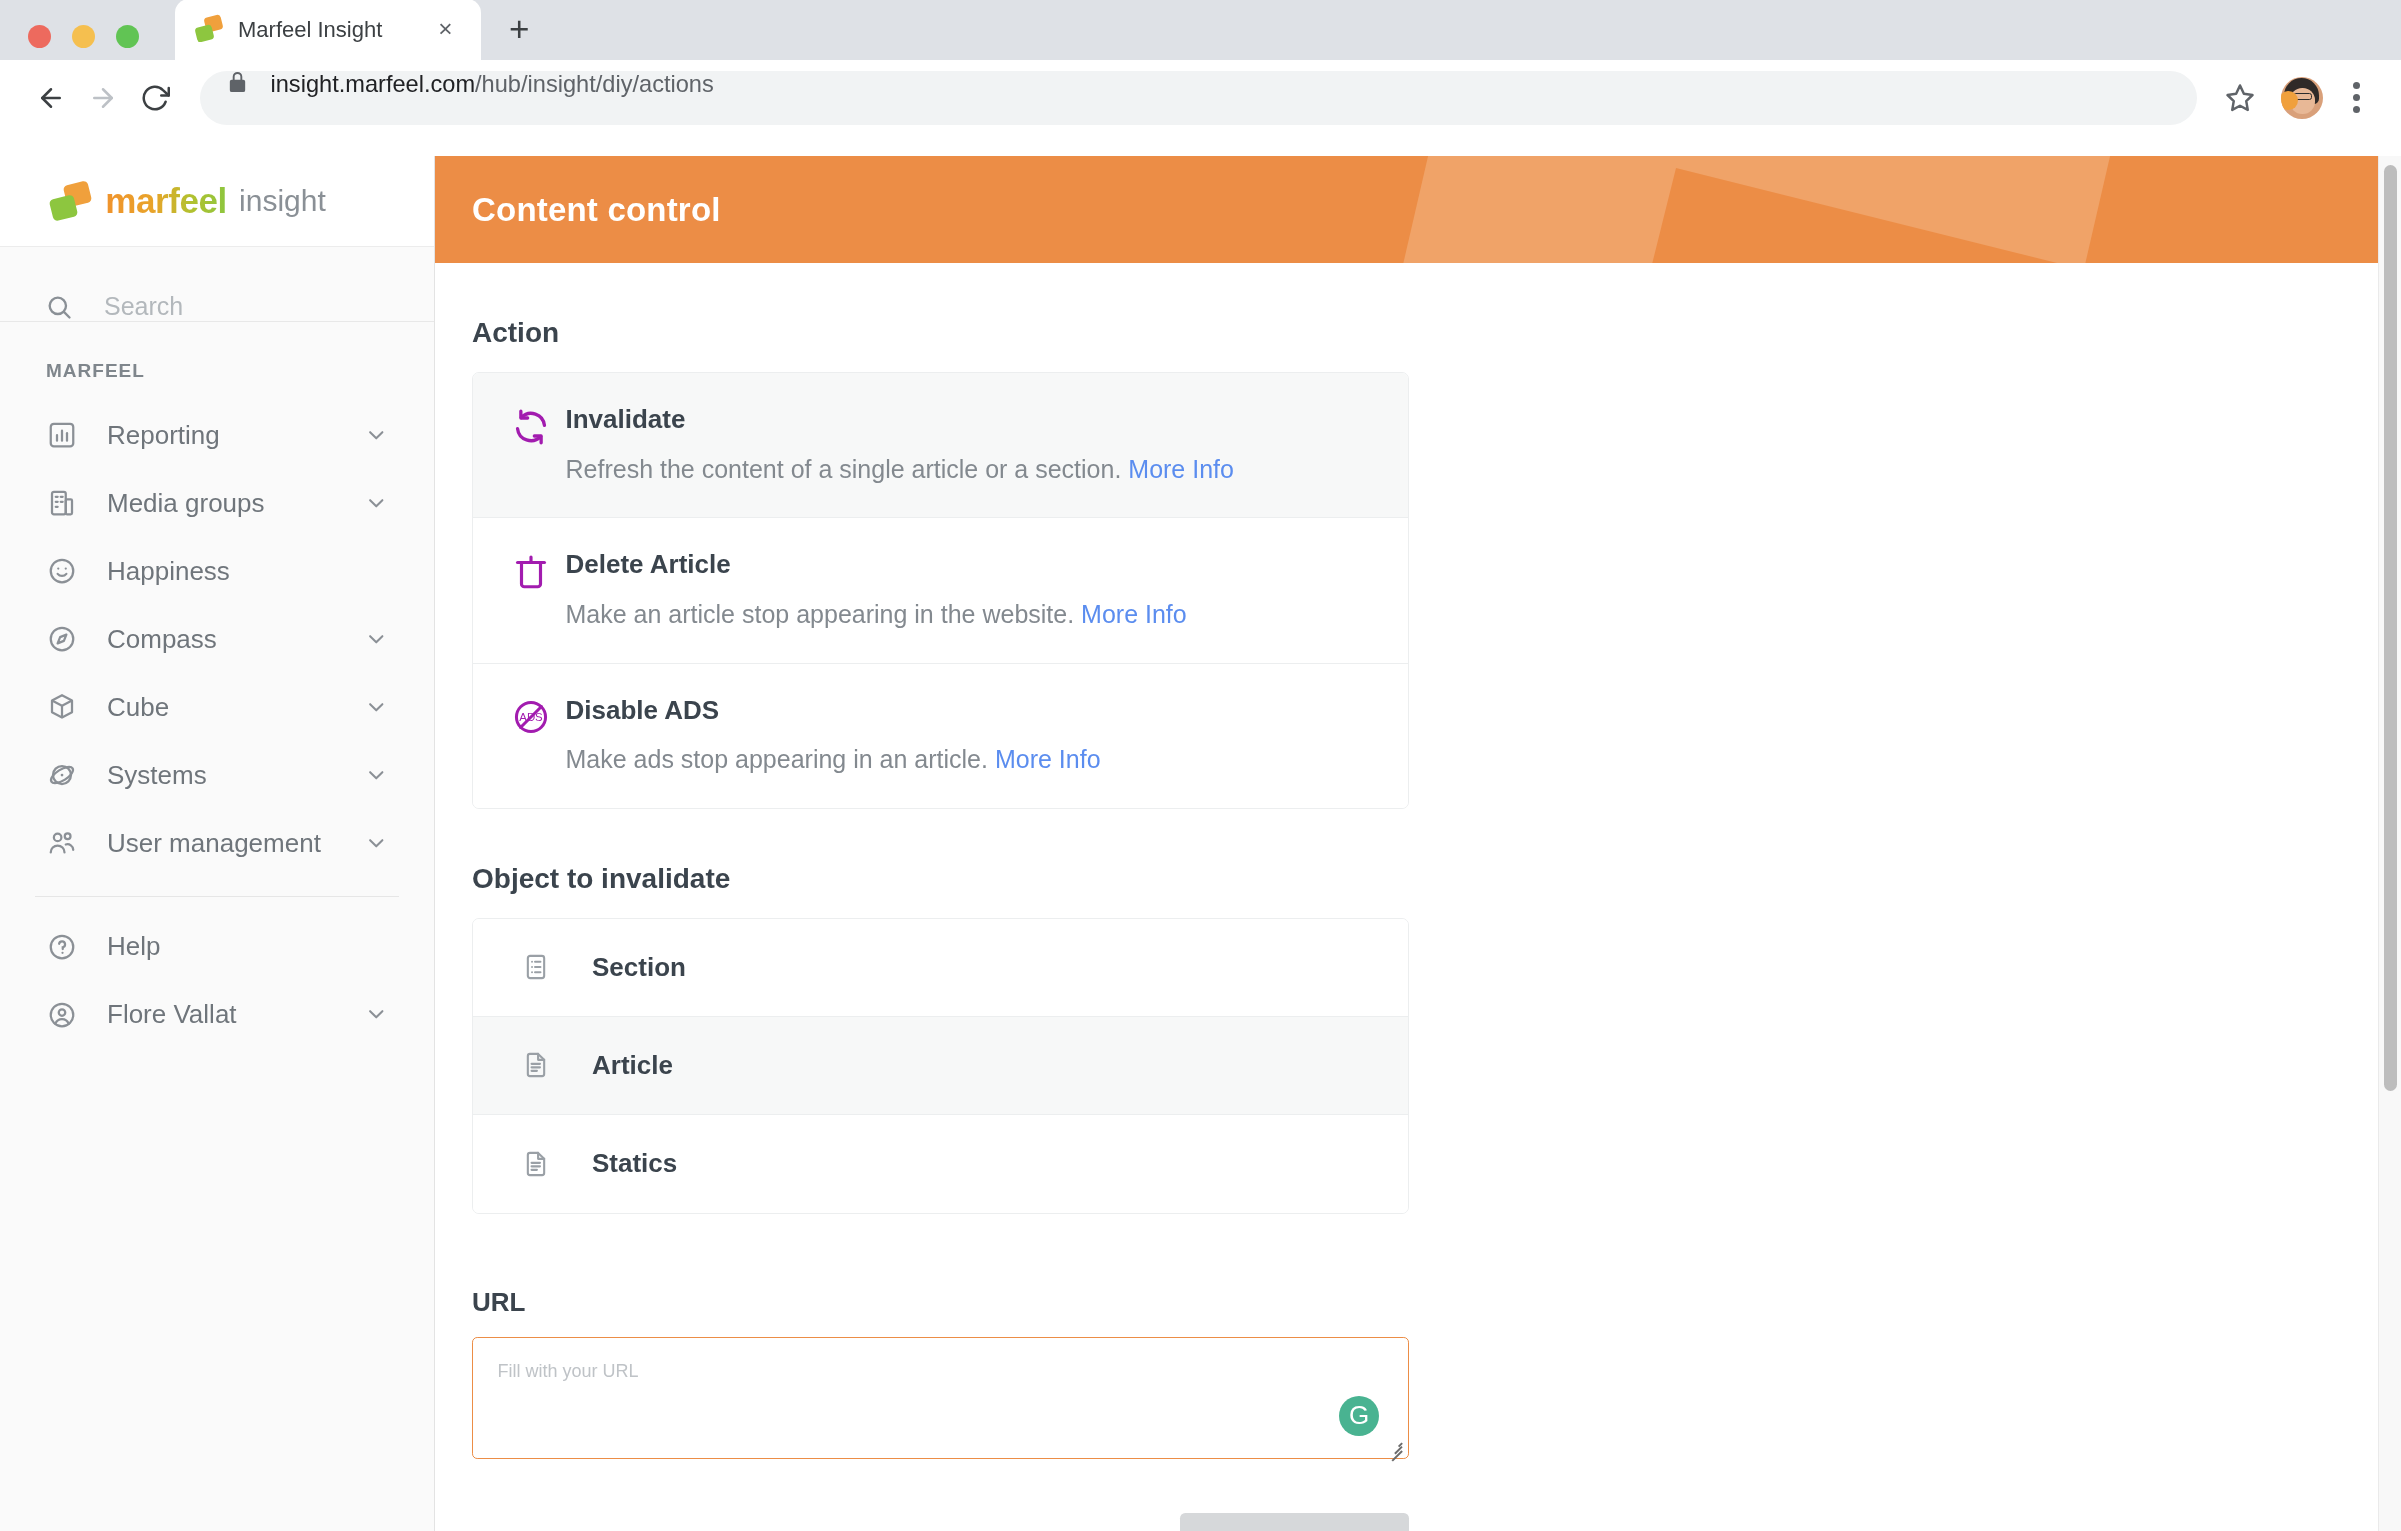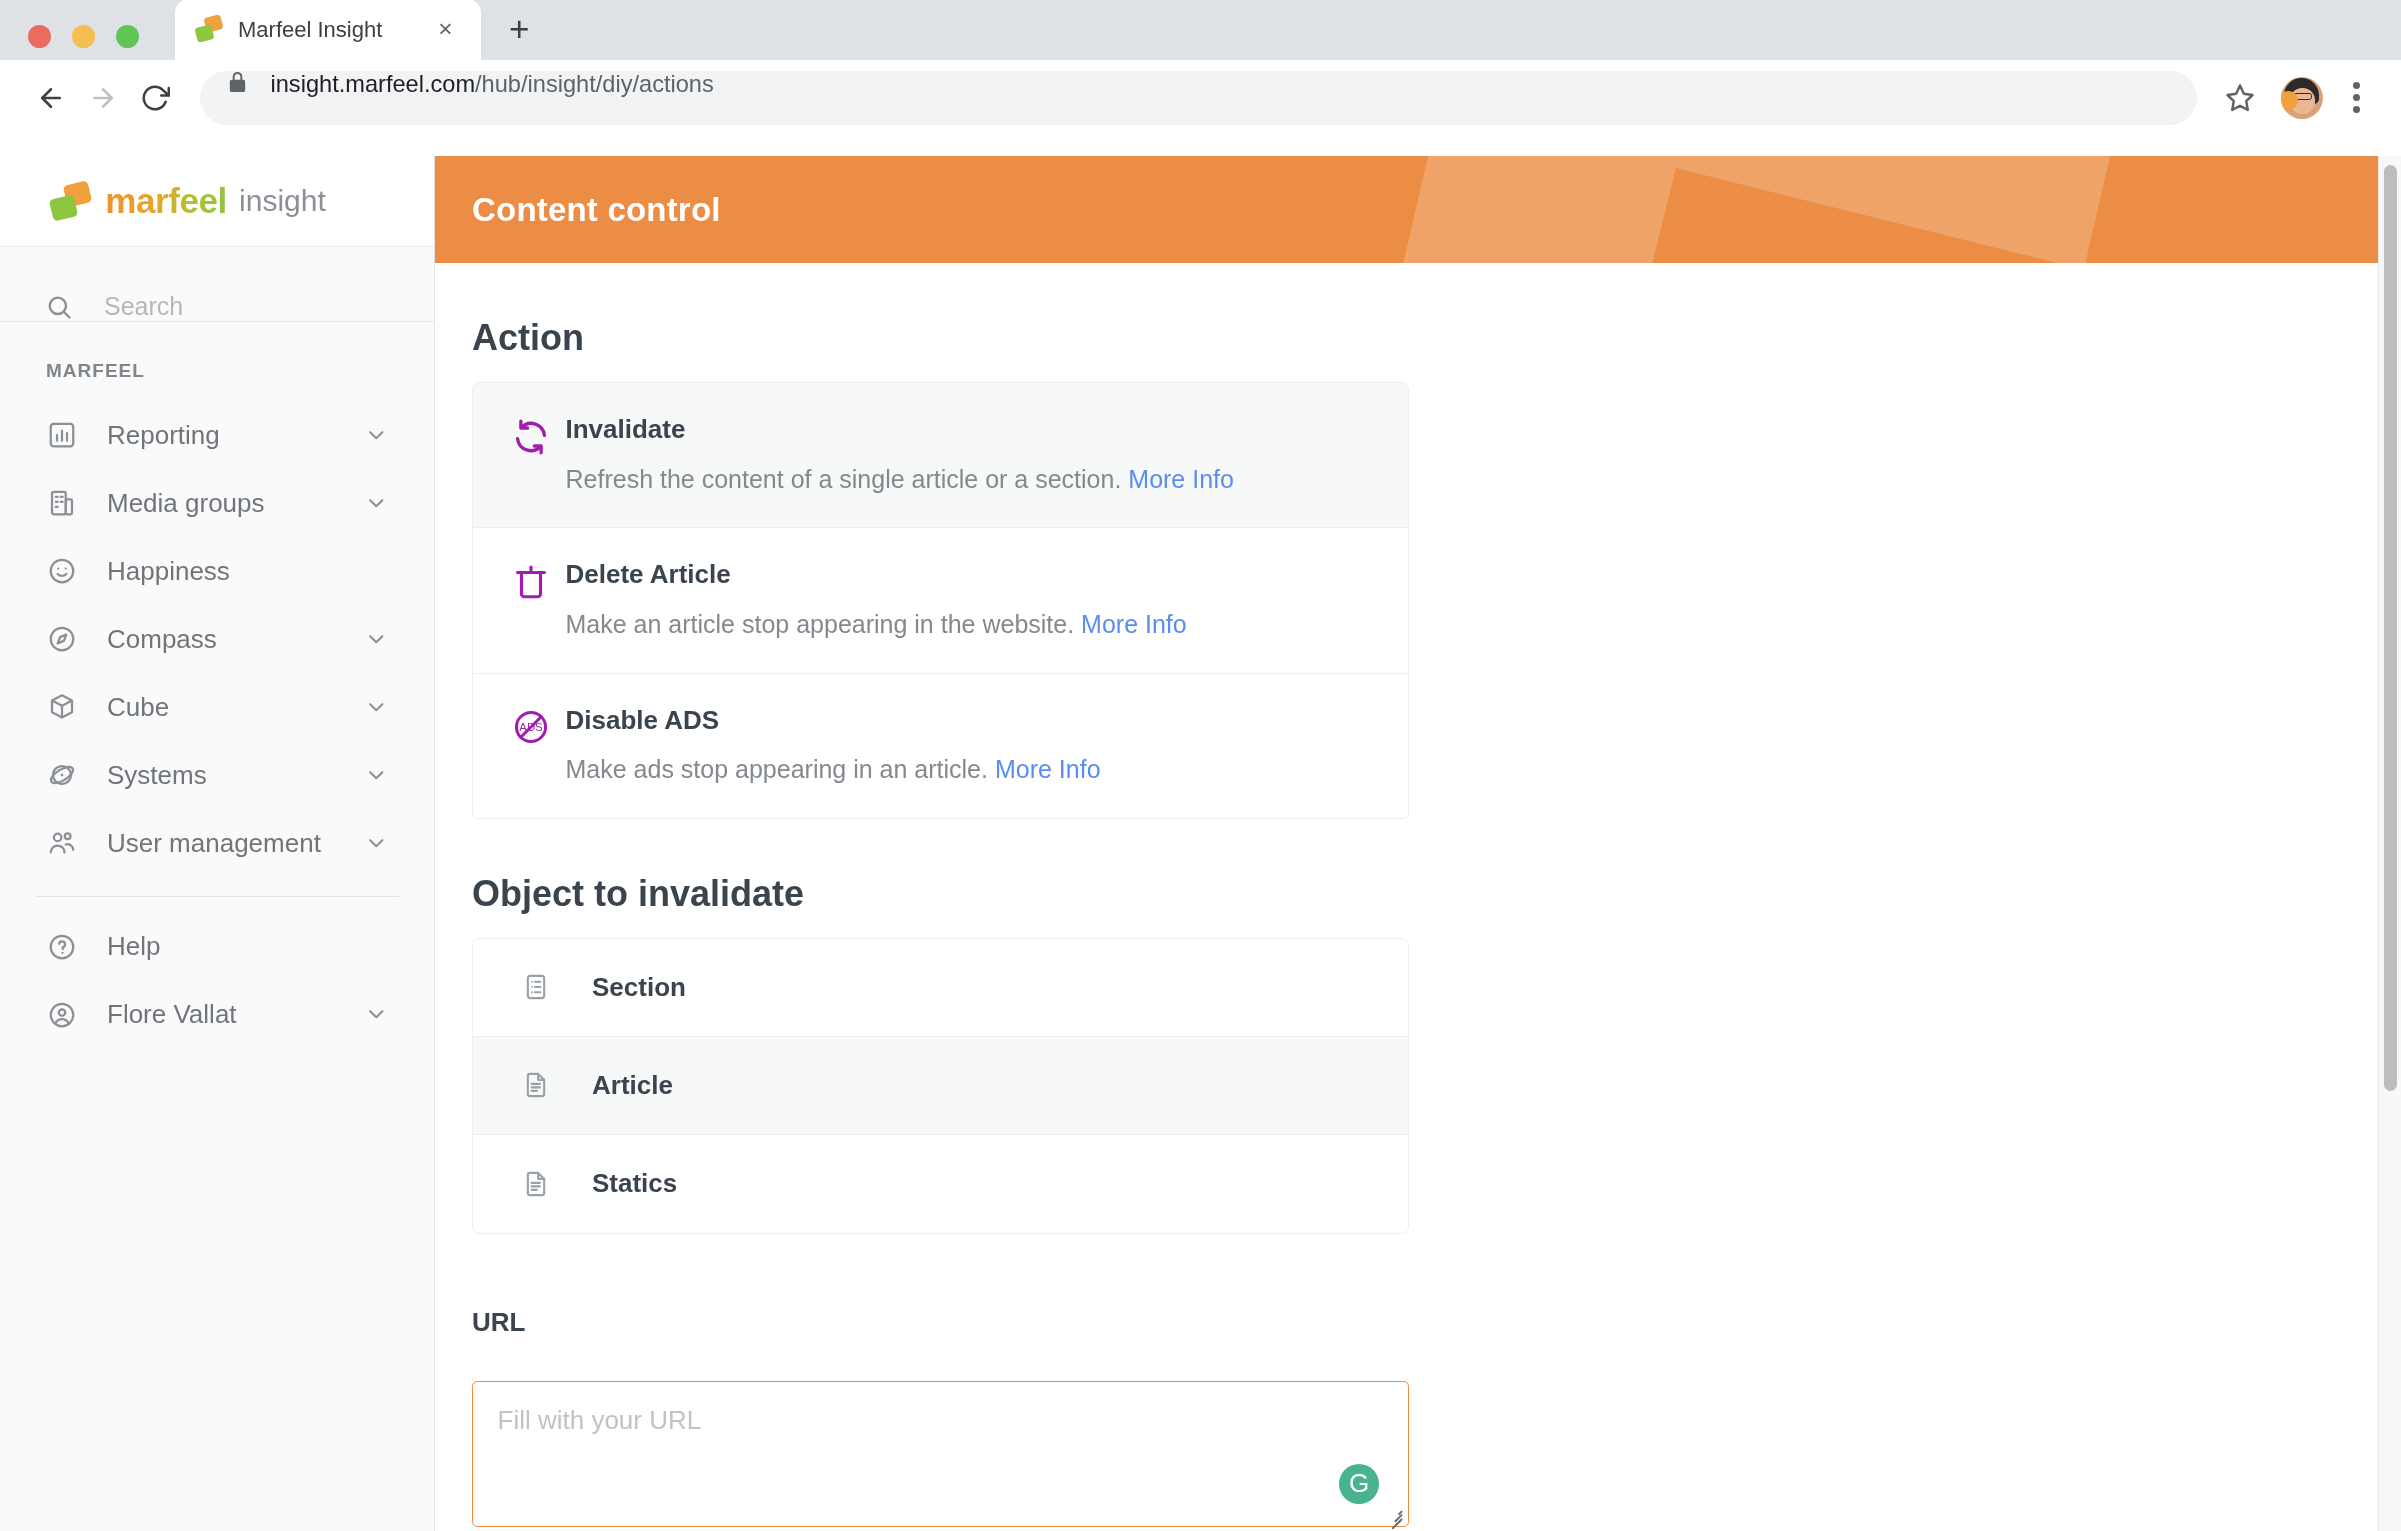--- a/index.html
+++ b/index.html
@@ -186,21 +186,21 @@
   }
   .page-title {
     position: relative; z-index: 3;
     font-size: 33px; font-weight: 700; color: #ffffff;
     padding-left: 37px; letter-spacing: 0.2px;
   }
 
   .content { padding: 0 0 0 37px; }
 
   .section-title {
-    font-size: 36px; font-weight: 700; color: #3b444d;
+    font-size: 28px; font-weight: 700; color: #3b444d;
     margin-top: 54px; margin-bottom: 23px;
   }
 
   .card-list {
     width: 937px;
     border: 0.9px solid #eceeef;
     border-radius: 7px;
     overflow: hidden;
     background: #ffffff;
   }
@@ -234,26 +234,25 @@
   .opt.selected { background: #f7f8f8; }
   .opt-ico { flex: 0 0 30px; margin-right: 40px; display:flex; color:#9aa0a6; }
   .opt-label { font-size: 26px; font-weight: 700; color: #3b444d; }
 
   .url-label {
     font-size: 26px; font-weight: 700; color: #3b444d;
     margin-top: 73px; margin-bottom: 19px;
   }
   .url-wrap { position: relative; width: 937px; }
   .url-box {
-    width: 937px; height: 146px;
+    width: 937px; height: 122px;
     border: 1.7px solid #ec8d46; border-radius: 5.2px;
     background: #ffffff; outline: none; resize: none;
-    font-family: inherit; font-size: 26px; color: #4a5058;
+    font-family: inherit; font-size: 18px; color: #4a5058;
     padding: 23px 24.5px;
-    margin-top: 24px;
   }
   .url-box::placeholder { color: #bfc3c7; }
   .gram {
     position: absolute; right: 30px; bottom: 26px;
     width: 40px; height: 40px; border-radius: 50%;
     background: #49b391; display: flex; align-items: center; justify-content: center;
     color: #ffffff; font-size: 26px; font-weight: 400;
   }
   .resize-grip {
     position: absolute; right: 7px; bottom: 7px; width: 17.5px; height: 17.5px;

